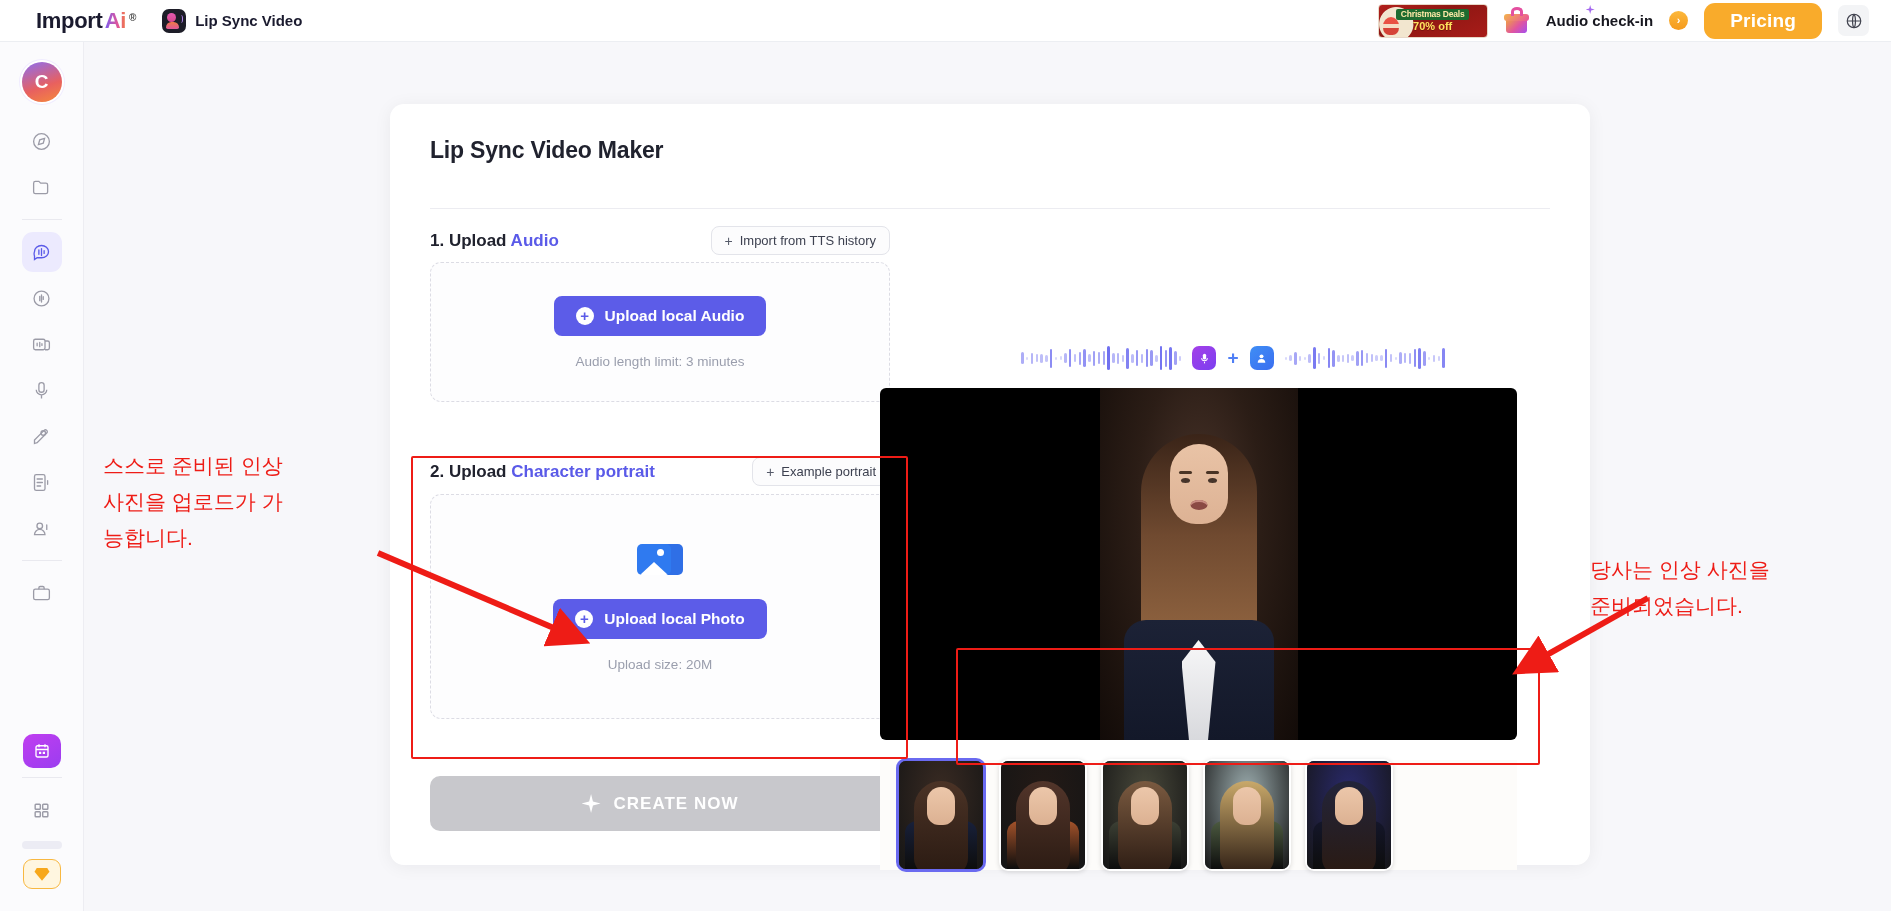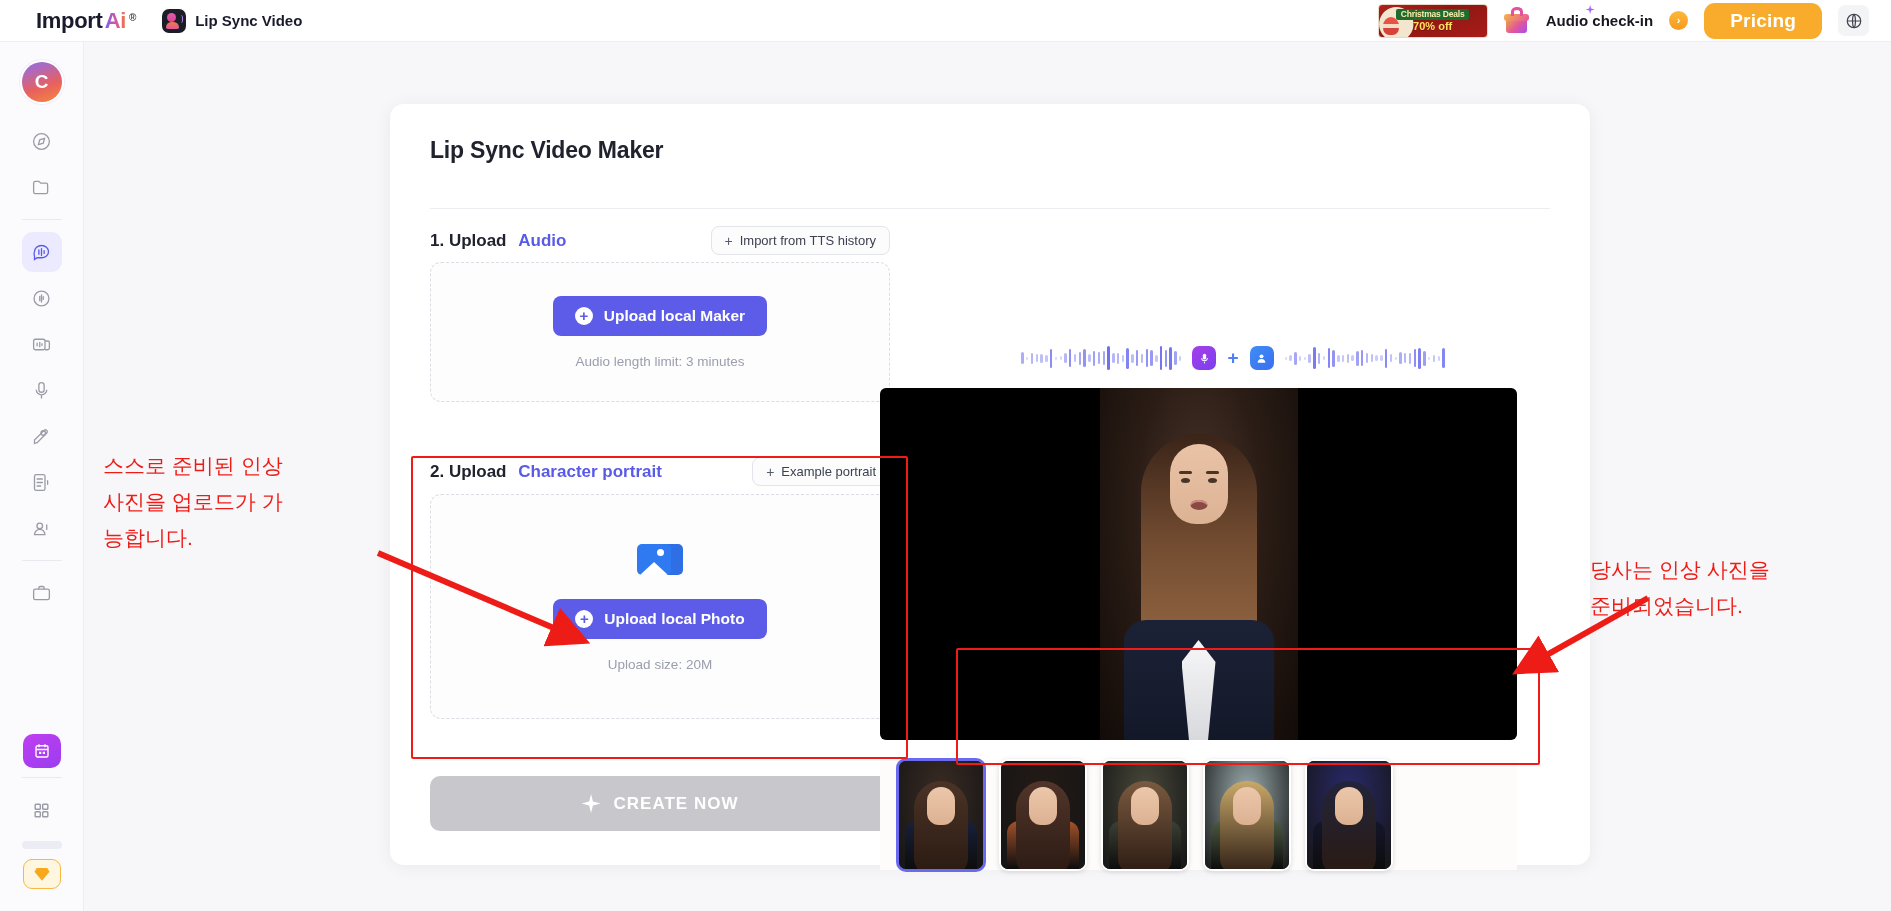--- a/index.html
+++ b/index.html
@@ -177,21 +177,21 @@
   .card-title { position: absolute; left: 40px; top: 33px; font-size: 23px; font-weight: 700; color: #20222e; letter-spacing: -.2px; }
   .card-sub   { position: absolute; left: 40px; top: 70px; font-size: 14.5px; color: #6b6f7e; }
   .card-divider { position: absolute; left: 40px; top: 104px; width: 1120px; height: 1px; background: #ececf1; }
 
   
   .step-head {
     position: absolute; display: flex; align-items: center;
     width: 460px;
   }
   .step-title { font-size: 17px; font-weight: 700; color: #20222e; }
-  .step-title em { font-style: normal; color: #5a5ae8; margin-left: 7px; }
+  .step-title em { font-style: normal; color: #5a5ae8; }
   .ghost-btn {
     margin-left: auto;
     border: 1px solid #e3e4ea; background: #fcfcfd;
     border-radius: 8px; padding: 6px 13px;
     font-size: 13px; color: #3d4150; cursor: pointer;
     display: flex; align-items: center; gap: 7px; white-space: nowrap;
   }
   .ghost-btn .plus { font-size: 14px; color: #555a69; line-height: 1; }
 
   .drop-zone {
@@ -504,21 +504,21 @@
     </span>
     <button class="ghost-btn">
       <span class="plus">+</span>
       <span>Import from TTS history</span>
     </button>
   </div>
 
   <div class="drop-zone" style="left:40px; top:158px; width:460px; height:140px;">
     <button class="primary-btn">
       <span class="pluscirc">+</span>
-      <span>Upload local Maker</span>
+      <span>Upload local Audio</span>
     </button>
     <div class="hint">Audio length limit: 3 minutes</div>
   </div>
 
   <div class="step-head" style="left:40px; top:353px;">
     <span class="step-title">
       <span>2. Upload </span><em>Character portrait</em>
     </span>
     <button class="ghost-btn">
       <span class="plus">+</span>

